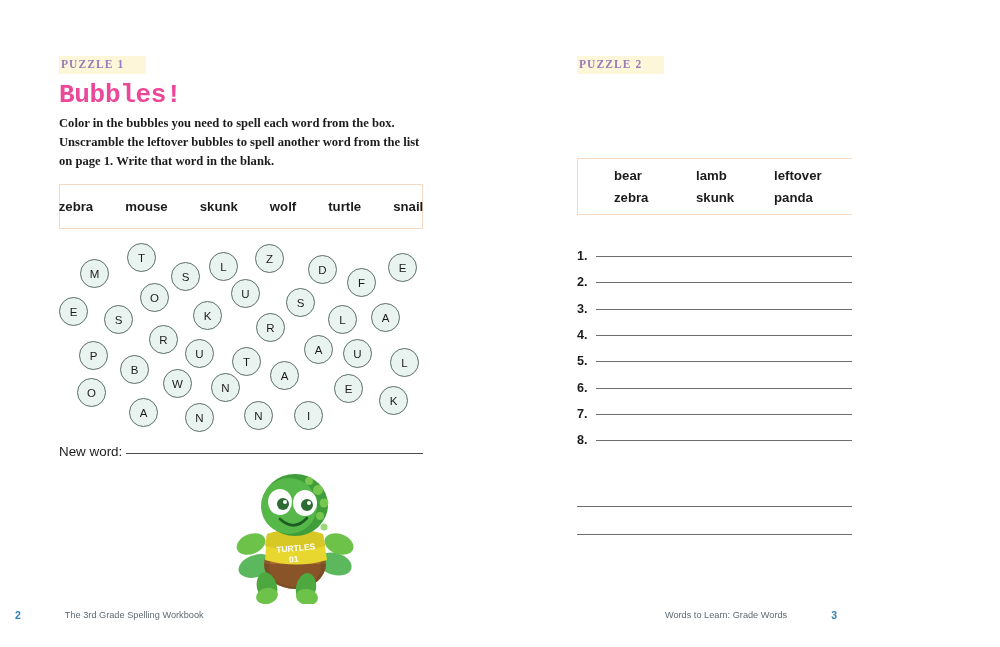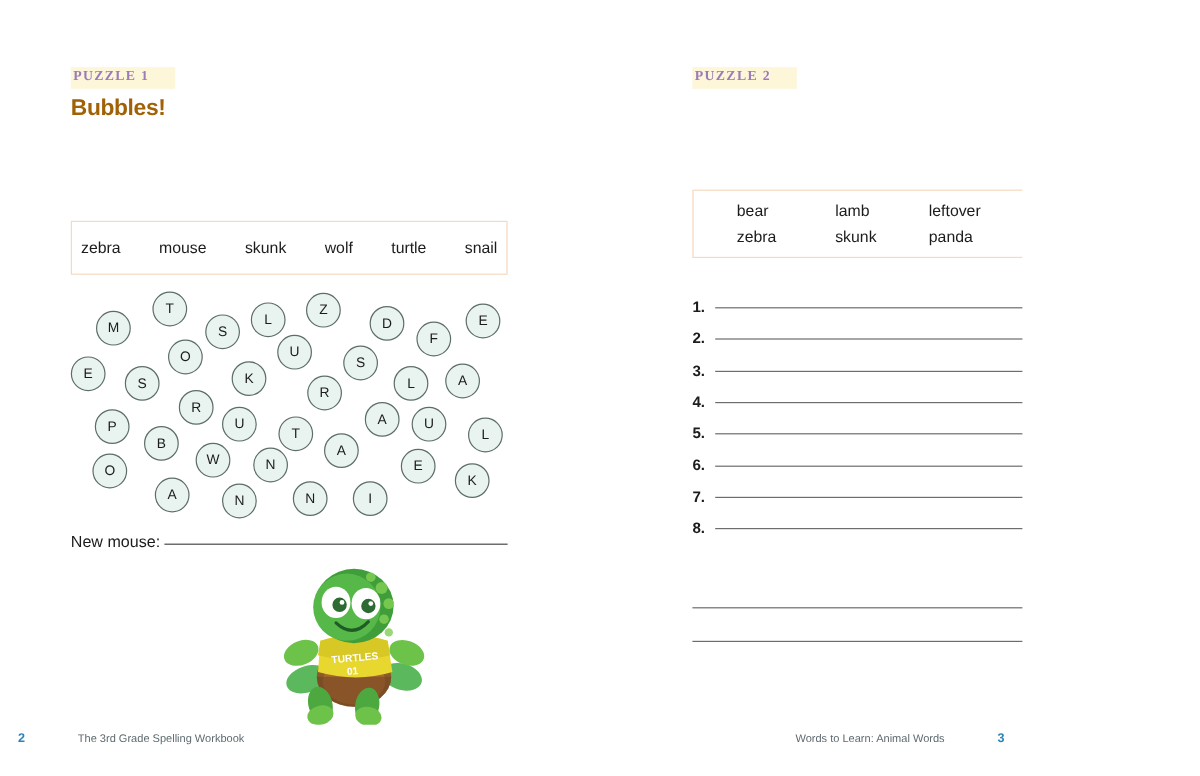--- a/index.html
+++ b/index.html
@@ -40,44 +40,45 @@
     letter-spacing: 1.1px;
     color: #9b7bb8;
     background: #fdf6d8;
     padding: 3px 22px 3px 2px;
     white-space: nowrap;
   }
 
   
   .title {
     position: absolute;
-    font-family: Liberation Sans, sans-serif;
-    font-weight: 700;
-    font-size: 19px;
+    font-family: Liberation Mono, monospace;
+    font-weight: 700;
+    font-size: 26px;
     letter-spacing: -0.3px;
-    color: #a16207;
+    color: #ec4899;
     white-space: nowrap;
   }
 
   
   .instructions {
     position: absolute;
     font-family: "Liberation Serif", serif;
     font-size: 12.6px;
     font-weight: 700;
     line-height: 1.52;
     color: #1c1c1c;
   }
 
   
   .wordbox {
     position: absolute;
     border: 1.6px solid #f6d9c0;
     background: #ffffff;
     box-sizing: border-box;
+    font-weight: bold;
   }
   .wordbox-row {
     display: flex;
     align-items: center;
   }
   .wordbox-word {
     font-family: "Liberation Sans", sans-serif;
     font-size: 13.2px;
     color: #1c1c1c;
     white-space: nowrap;
@@ -236,20 +237,21 @@
 <div id="page">
 
   <div class="sheet left">
 
     <div class="eyebrow-wrap" style="left:59px; top:55px;">
       <span class="eyebrow">PUZZLE 1</span>
     </div>
 
     <div class="title" style="left:59px; top:80px;">Bubbles!</div>
 
+    <div class="instructions" style="left:59px; top:114px; width:368px;">Color in the bubbles you need to spell each word from the box. Unscramble the leftover bubbles to spell another word from the list on page 1. Write that word in the blank.</div>
 
     <div class="wordbox left-box">
       <div class="wordbox-row">
         <span class="wordbox-word">zebra</span>
         <span class="wordbox-word">mouse</span>
         <span class="wordbox-word">skunk</span>
         <span class="wordbox-word">wolf</span>
         <span class="wordbox-word">turtle</span>
         <span class="wordbox-word">snail</span>
       </div>
@@ -287,21 +289,21 @@
         <div class="bubble" style="left: 18px; top: 135px;">O</div>
         <div class="bubble" style="left: 275px; top: 131px;">E</div>
         <div class="bubble" style="left: 320px; top: 143px;">K</div>
         <div class="bubble" style="left: 70px; top: 155px;">A</div>
         <div class="bubble" style="left: 126px; top: 160px;">N</div>
         <div class="bubble" style="left: 185px; top: 158px;">N</div>
         <div class="bubble" style="left: 235px; top: 158px;">I</div>
       </div>
 
     <div id="newword-row">
-      <span id="newword-label">New mouse:</span>
+      <span id="newword-label">New word:</span>
       <span id="newword-rule"></span>
     </div>
 
     <svg id="turtle" viewBox="0 0 122 132">
 
       <ellipse cx="22" cy="94" rx="18" ry="11" fill="#5cb85c" transform="rotate(-18 22 94)"></ellipse>
 
       <ellipse cx="101" cy="92" rx="17" ry="11" fill="#5cb85c" transform="rotate(16 101 92)"></ellipse>
 
       <ellipse cx="61" cy="92" rx="31" ry="25" fill="#8a5a2b"></ellipse>
@@ -406,17 +408,17 @@
         <span class="num">8.</span>
         <span class="rule"></span>
       </div>
     </div>
 
 
   <div class="blank-rule" style="top:506px;"></div>
   <div class="blank-rule" style="top:534px;"></div>
 
   <div class="footer" id="footer-right">
-    <span>Words to Learn: Animal Words</span>
+    <span>Words to Learn: Grade Words</span>
     <span class="pageno">3</span>
   </div>
 
 </div>
 
 </body></html>

